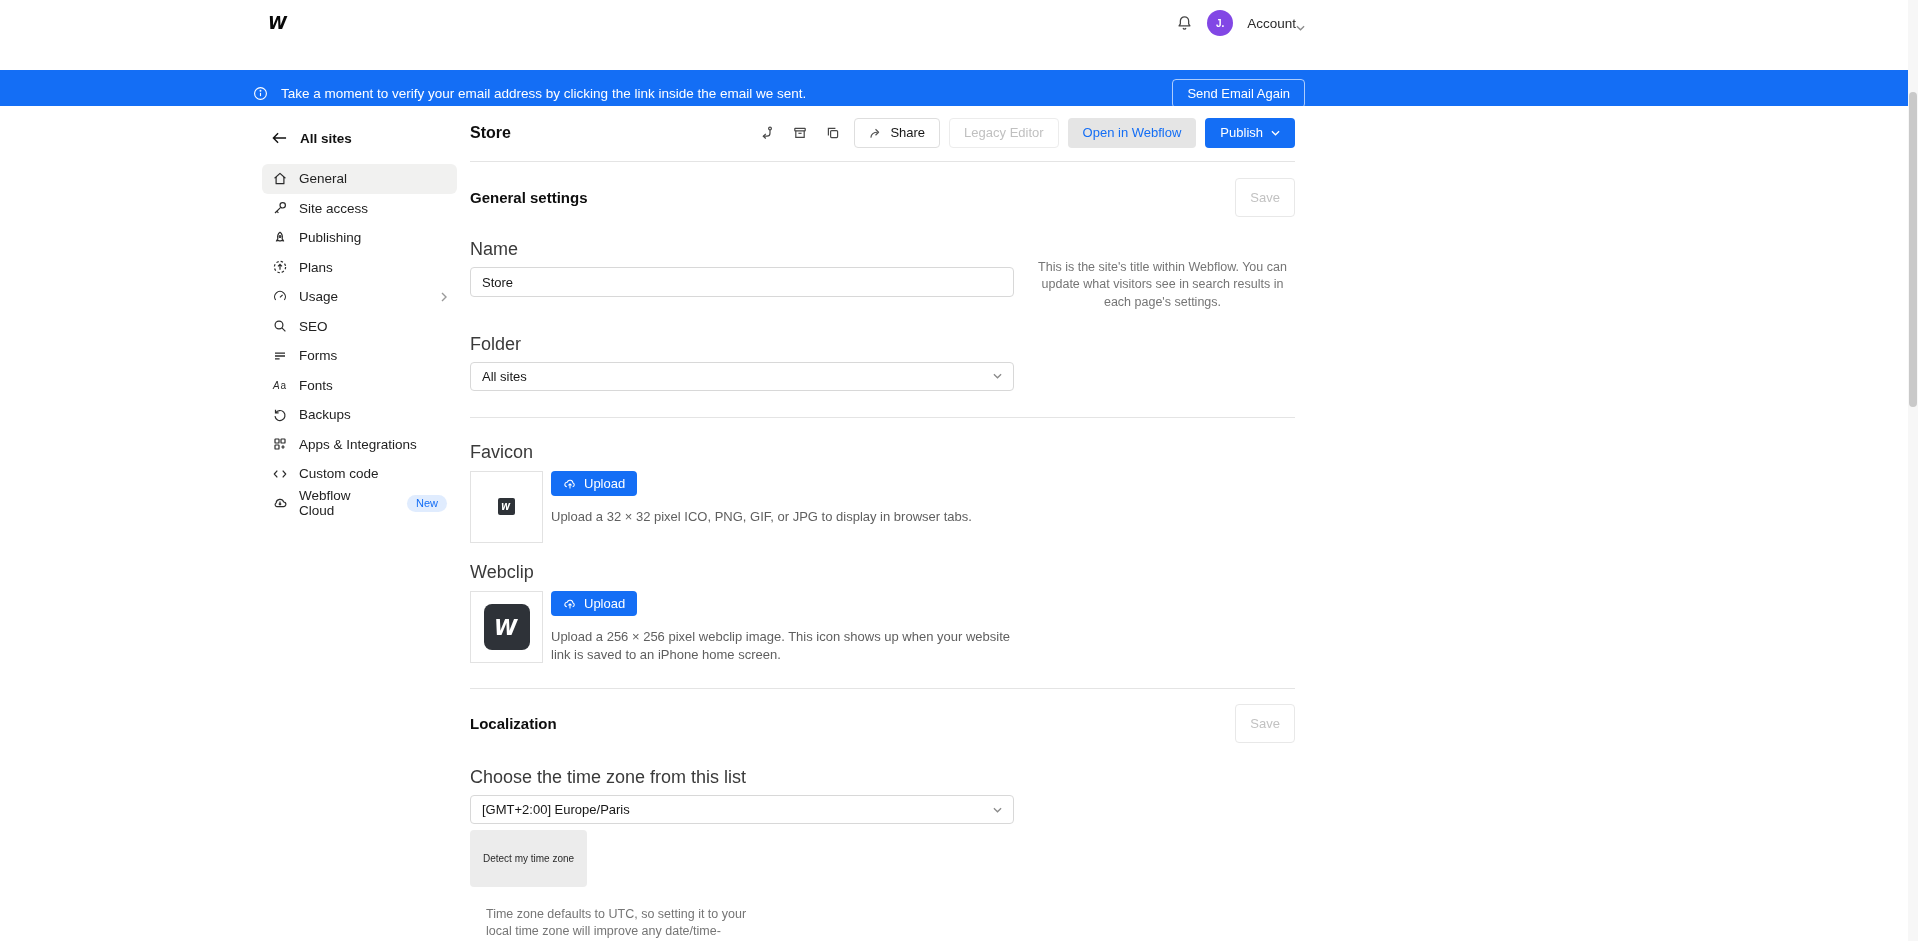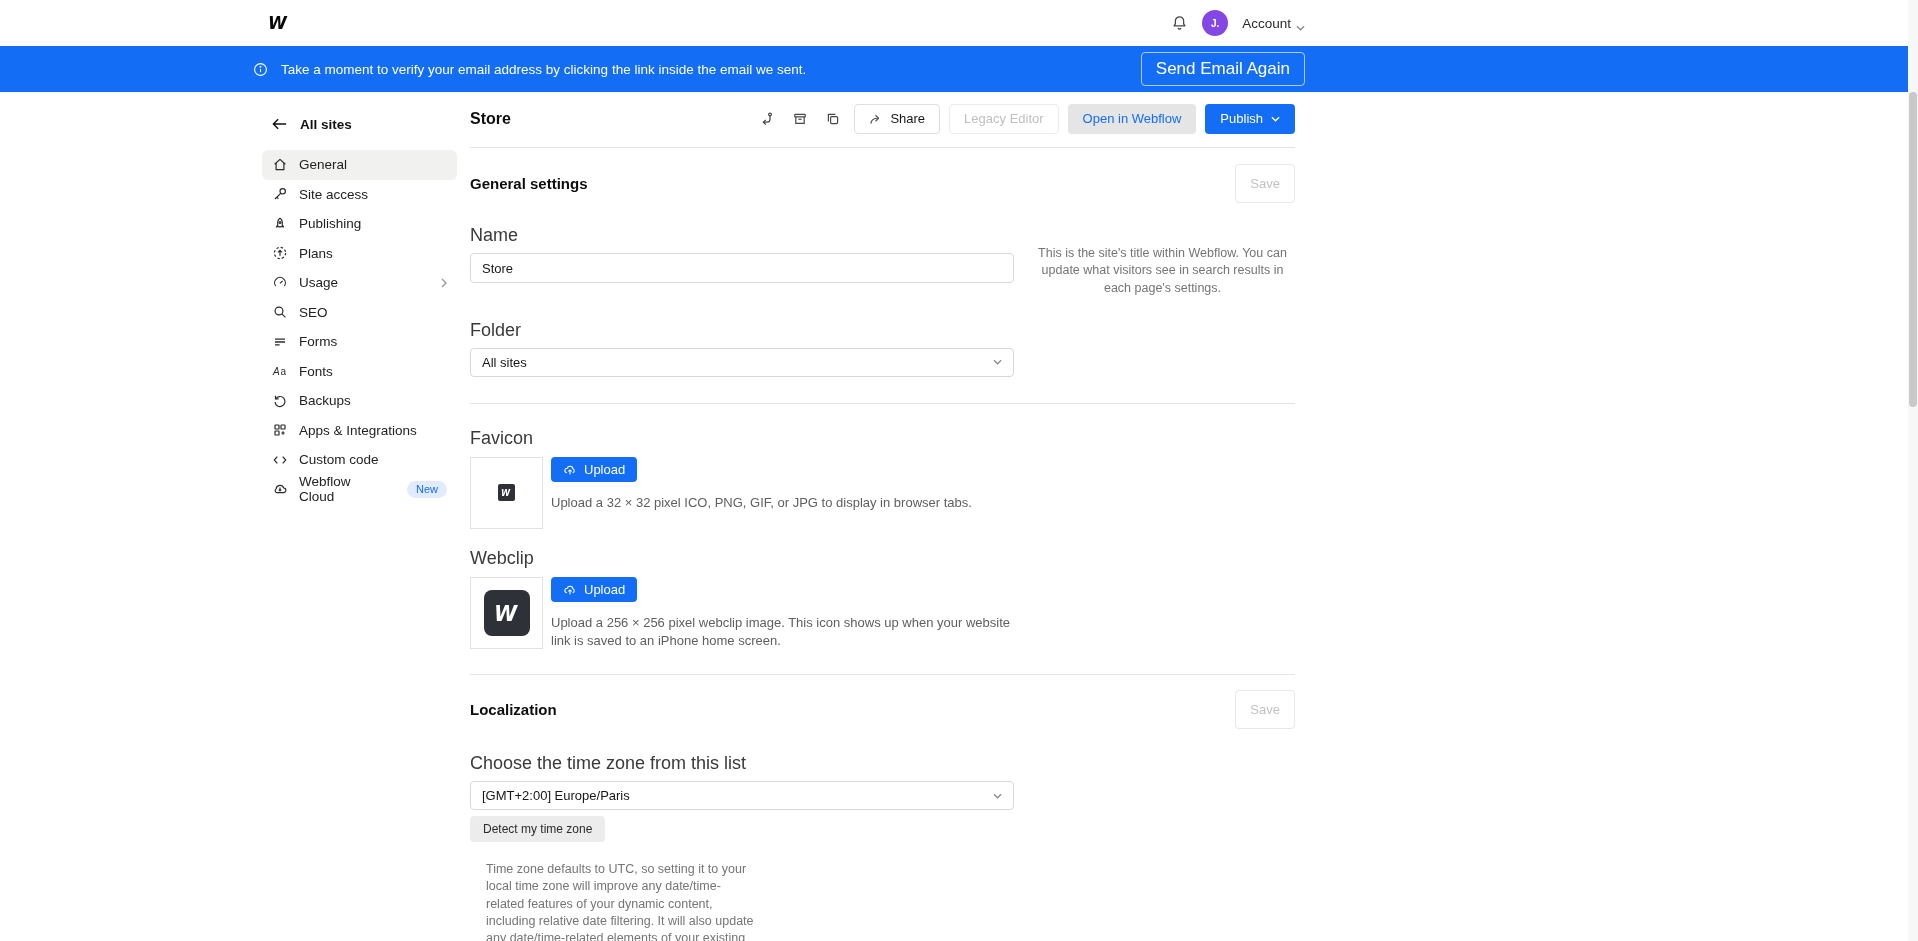--- a/index.html
+++ b/index.html
@@ -13,29 +13,29 @@
   .nav-inner { display:flex; align-items:center; height:46px; padding-left:15px; }
   .logo { display:flex; align-items:center; margin-right:22px; }
   .nav-links { display:flex; height:46px; }
   .nav-item { display:flex; align-items:center; gap:5px; padding:0 15px; font-size:13.5px;
     color:#404040; cursor:pointer; height:46px; }
   .nav-item.active { color:#0c0c0c; font-weight:700; box-shadow:inset 0 -3px 0 #080808; }
   .nav-right { margin-left:auto; display:flex; align-items:center; gap:14px; }
   .bell-btn { display:flex; align-items:center; color:#474747; cursor:pointer; }
   .avatar { width:26px; height:26px; border-radius:50%; background:#8247E5; color:#fff;
     font-size:10px; font-weight:700; display:flex; align-items:center; justify-content:center; }
-  .account { display:flex; align-items:flex-end; gap:5px; font-size:13.5px; color:#2b2b2b; cursor:pointer; }
+  .account { display:flex; align-items:flex-end; font-size:13.5px; color:#2b2b2b; cursor:pointer; }
   .chev { color:#8a8a8a; display:flex; }
 
   
-  .banner { height:46px; background:#146EF5; }
+  .banner { height:36px; background:#146EF5;margin-top:24px; }
   .banner-inner { display:flex; align-items:center; height:46px; }
   .banner-msg { display:flex; align-items:center; gap:13px; color:#fff; font-size:13.5px; }
   .banner-btn { margin-left:auto; background:transparent; border:1px solid rgba(255,255,255,.65);
-    color:#fff; font-size:17px; padding:6px 14px; border-radius:4px; cursor:pointer;
+    color:#fff; font-size:13px; padding:6px 14px; border-radius:4px; cursor:pointer;
     font-family:inherit; }
 
   
   .content { display:flex; padding-left:262px; }
   .sidebar { width:195px; padding-top:20px; flex:none; }
   .main { width:825px; margin-left:13px; padding-top:11px; }
 
   
   .back-row { display:flex; align-items:center; gap:13px; padding:0 10px; height:24px;
     margin-bottom:14px; cursor:pointer; font-size:13.5px; font-weight:700; color:#111; }
@@ -85,22 +85,22 @@
   .upload-btn { background:#146EF5; border:none; color:#fff; font-family:inherit;
     font-size:13px; border-radius:4px; padding:5px 12px; display:inline-flex;
     align-items:center; gap:7px; cursor:pointer; }
   .upload-help { font-size:13px; color:#5f5f5f; line-height:1.4; margin-top:12px; }
 
   .favicon-glyph { width:17px; height:17px; background:#2E3238; border-radius:2px;
     display:flex; align-items:center; justify-content:center; }
   .webclip-glyph { width:46px; height:46px; background:#2E3238; border-radius:8px;
     display:flex; align-items:center; justify-content:center; }
 
-  .detect-btn { background:#ECECEC; border:none; font-family:inherit; font-size:12px;
-    color:#2b2b2b; border-radius:4px; padding:6px 13px; margin-top:6px; cursor:pointer; }
+  .detect-btn { background:#ECECEC; border:none; font-family:inherit; font-size:10px;
+    color:#2b2b2b; border-radius:4px; padding:23px 13px; margin-top:6px; cursor:pointer; }
 
   
   .scrollbar { position:fixed; right:0; top:0; width:10px; height:941px; background:#F7F7F7; }
   .scroll-thumb { position:absolute; top:92px; left:1px; width:8px; height:315px;
     background:#C9C9C9; border-radius:4px; }
 
   svg { display:block; }
 </style>
 </head>
 <body>

